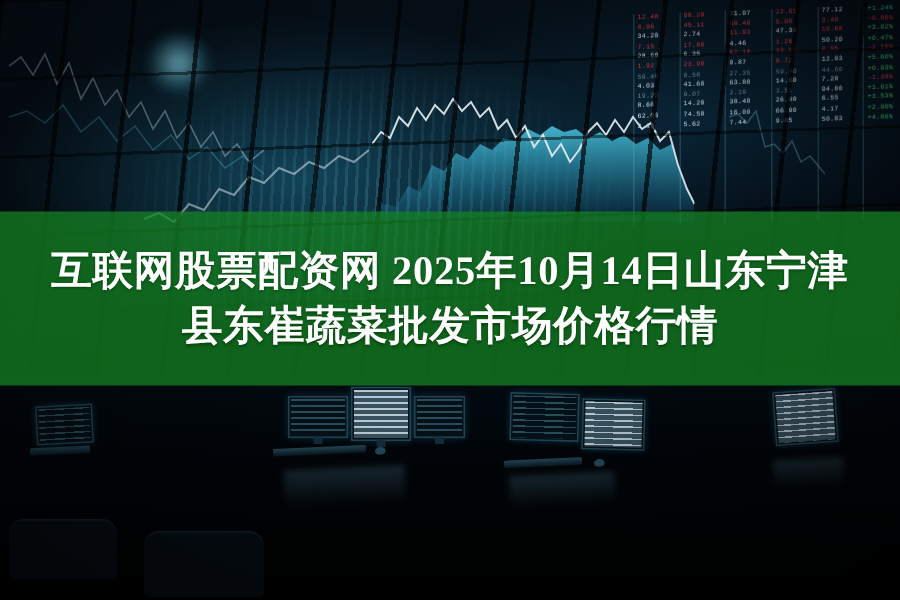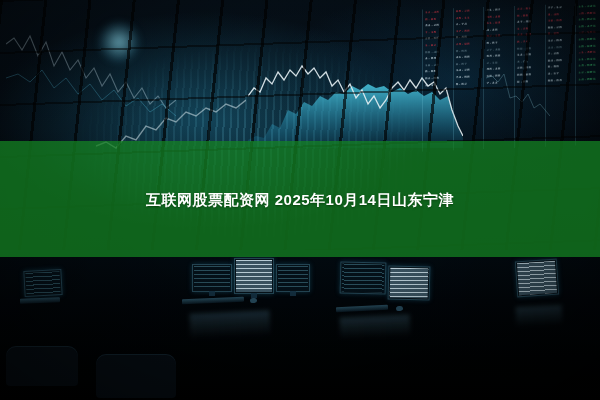--- a/index.html
+++ b/index.html
@@ -243,25 +243,26 @@
     background: rgba(22,135,36,0.70);
     box-shadow: inset 0 0 0 9999px rgba(18,120,30,0.10);
     display: flex;
     flex-direction: column;
     align-items: center;
     justify-content: center;
   }
   .band-line {
     color: #ffffff;
     font-weight: bold;
-    font-size: 15px;
+    font-size: 27px;
     line-height: 37px;
     letter-spacing: 0.5px;
     white-space: nowrap;
     text-shadow: 0 1px 2px rgba(0,40,0,0.55);
+    font-family: Liberation Serif, serif;
   }
 </style>
 </head>
 <body>
 
 <div id="stage">
 
   <div class="bg-layer">
 
     <div class="wall">
@@ -426,15 +427,16 @@
 
       <div class="chair" style="left:6px; top:96px; width:72px; height:40px;"></div>
       <div class="chair" style="left:96px; top:104px; width:80px; height:44px;"></div>
     </div>
 
     <div class="vignette"></div>
   </div>
 
   <div class="green-band">
     <div class="band-line">互联网股票配资网 2025年10月14日山东宁津</div>
+    <div class="band-line">县东崔蔬菜批发市场价格行情</div>
   </div>
 
 </div>
 
 </body></html>

